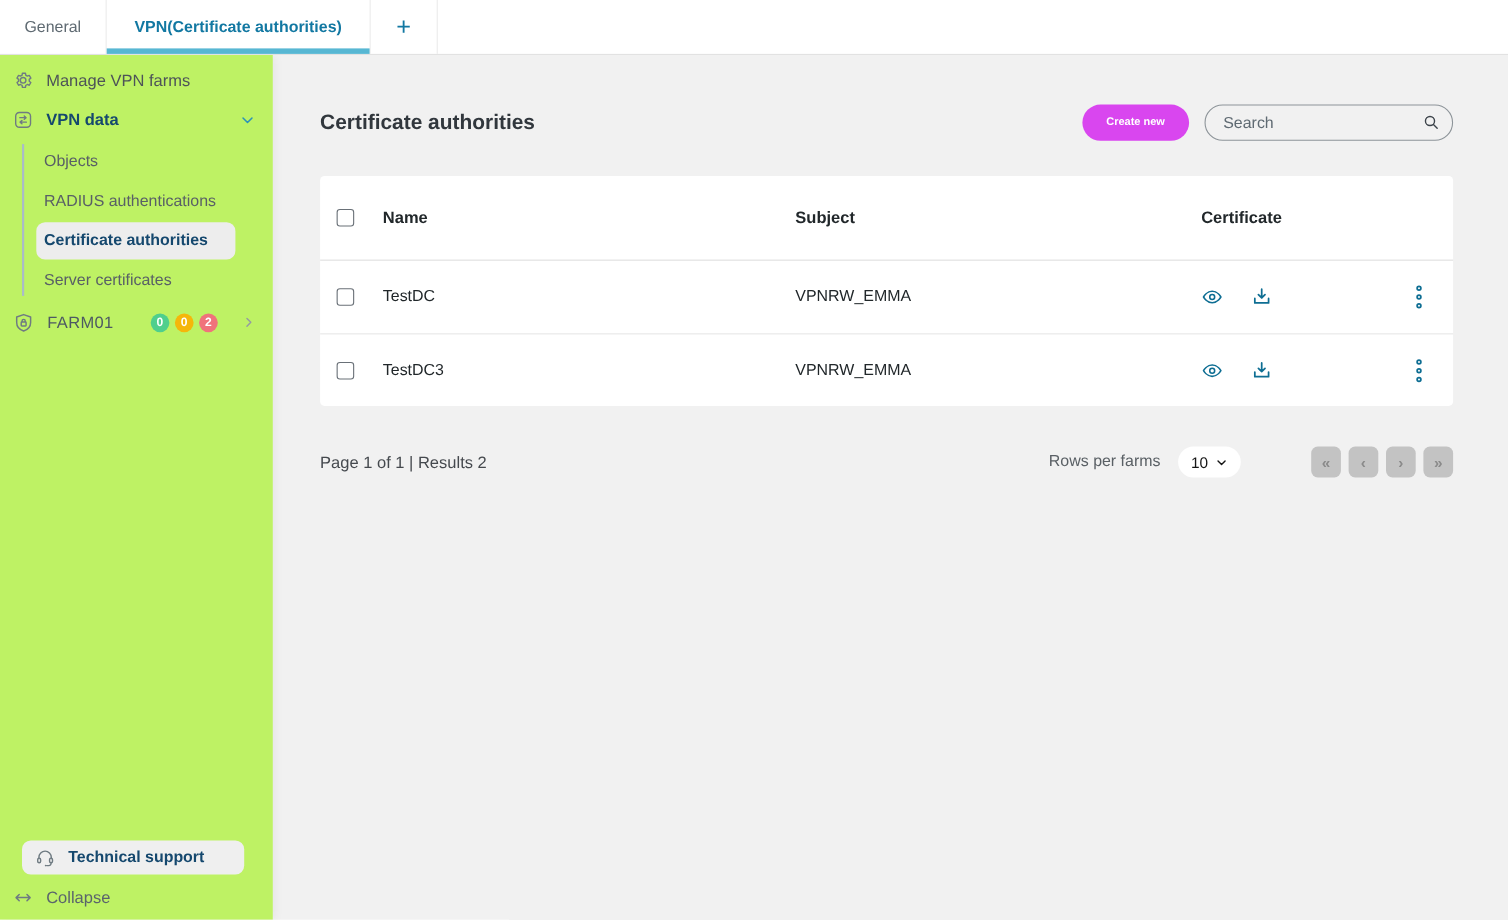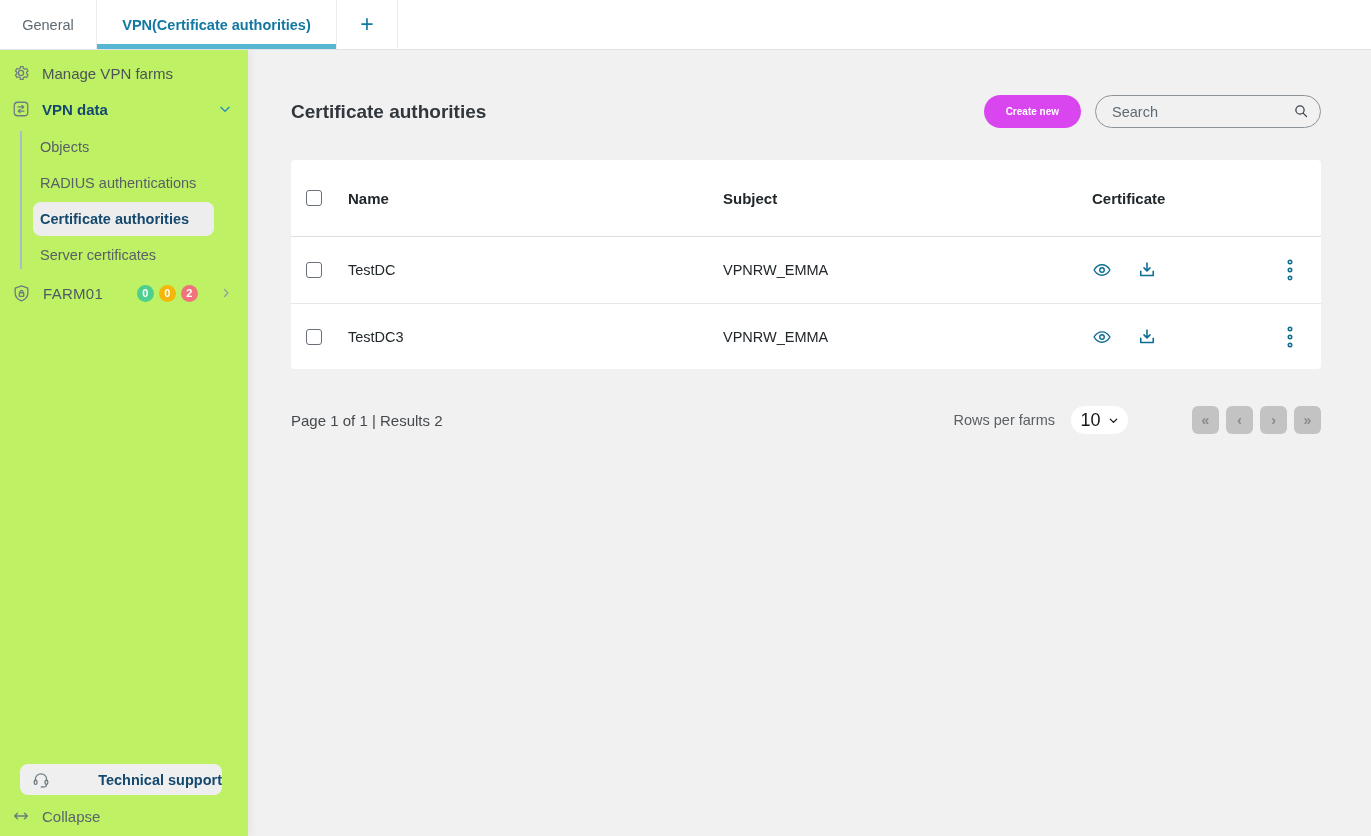--- a/index.html
+++ b/index.html
@@ -28,21 +28,21 @@
   .sub-item.selected .pill-bg { display:block; position:absolute; left:33px; right:34px; top:1px; bottom:1px; background:#ededed; border-radius:8px; }
   .sub-item .lbl { position:relative; z-index:1;text-align:right; }
   .farm-row { height:36px; display:flex; align-items:center; padding-left:12px; gap:12px; font-size:15px; color:#4e5a63; letter-spacing:0.3px; cursor:pointer; }
   .farm-row .ic { width:19px; height:19px; color:#6f7b82; flex:0 0 19px; }
   .badges { margin-left:auto; display:flex; gap:5px; align-items:center; }
   .badge { width:17px; height:17px; border-radius:50%; color:#fff; font-size:11px; font-weight:700; display:flex; align-items:center; justify-content:center; }
   .badge-green { background:#4fcf8d; }
   .badge-amber { background:#f5b70a; }
   .badge-red   { background:#f0737b; }
   .chev-right { width:12px; height:12px; color:#949ba1; margin-left:10px; margin-right:16px; }
-  .support-btn { position:absolute; left:20px; bottom:41px; width:202px; height:31px; background:#efefef; border-radius:8px; display:flex; align-items:center; gap:12px; padding-left:12px; cursor:pointer;justify-content:space-between; }
+  .support-btn { position:absolute; left:20px; bottom:41px; width:202px; height:31px; background:#efefef; border-radius:8px; display:flex; align-items:center; gap:12px; padding-left:12px; cursor:pointer; }
   .support-btn .ic { width:18px; height:18px; color:#6f7b82; }
   .support-btn .lbl { color:#15486e; font-weight:700; font-size:14.5px; }
   .collapse-row { position:absolute; left:12px; bottom:7px; height:26px; display:flex; align-items:center; gap:12px; color:#5a646c; font-size:15px; cursor:pointer; }
   .collapse-row .ic { width:18px; height:18px; color:#6f7b82; }
 
   
   .main { position:absolute; top:50px; left:248px; right:0; bottom:0; background:#f1f1f1; }
   .content { padding:0 50px 0 43px; }
   .page-head { display:flex; align-items:center; margin-top:45px; height:33px; }
   .page-title { font-size:19px; font-weight:700; color:#31373d; }
@@ -65,21 +65,21 @@
   .icon-btn { width:20px; height:20px; color:#0e6e93; cursor:pointer; }
   .kebab-cell { display:flex; justify-content:flex-end; padding-right:26px; }
   .kebab { width:10px; height:24px; color:#0e6e93; cursor:pointer; }
 
   
   .pager-row { margin-top:37px; display:flex; align-items:center; width:1030px; }
   .pager-summary { font-size:15px; color:#45494e; }
   .pager-right { margin-left:auto; display:flex; align-items:center; }
   .rpp-label { font-size:14.5px; color:#5a6065; margin-right:16px; }
   .rpp-select { width:57px; height:28px; background:#fff; border-radius:14px; display:flex; align-items:center; justify-content:center; gap:7px; cursor:pointer; }
-  .rpp-select .val { font-size:18px; color:#161616; }
+  .rpp-select .val { font-size:14px; color:#161616; }
   .rpp-select .ic { width:11px; height:11px; color:#161616; margin-top:1px; }
   .pager-btns { display:flex; gap:7px; margin-left:64px; }
   .pg-btn { width:27px; height:28px; border:none; border-radius:6px; background:#c3c3c3; color:#8a8a8a; font-size:14px; font-weight:700; display:flex; align-items:center; justify-content:center; cursor:pointer; font-family:inherit; }
   svg { display:block; }
 </style>
 </head>
 <body>
 
 <div class="tabbar">
   <div class="tab tab-general">General</div>

